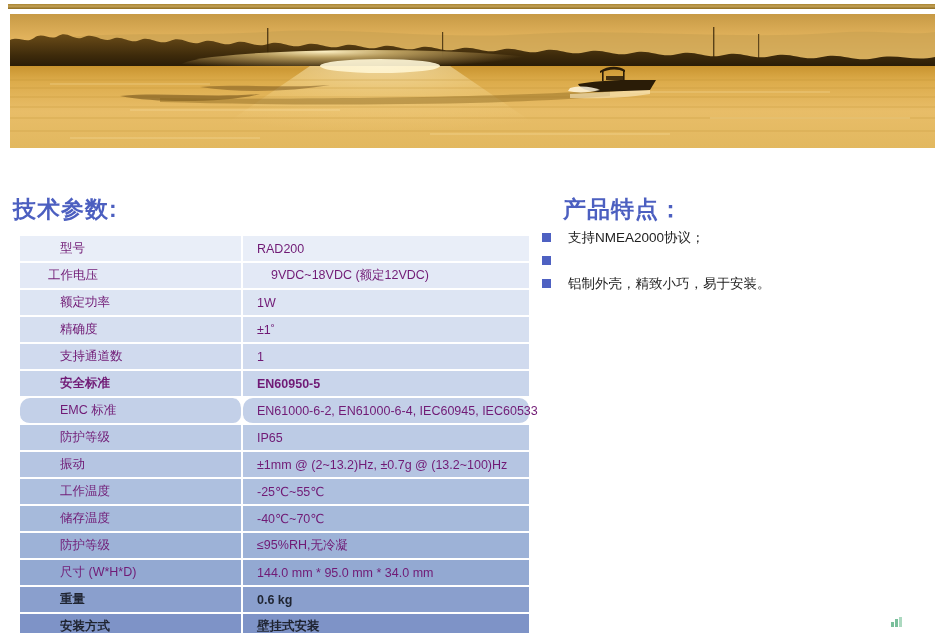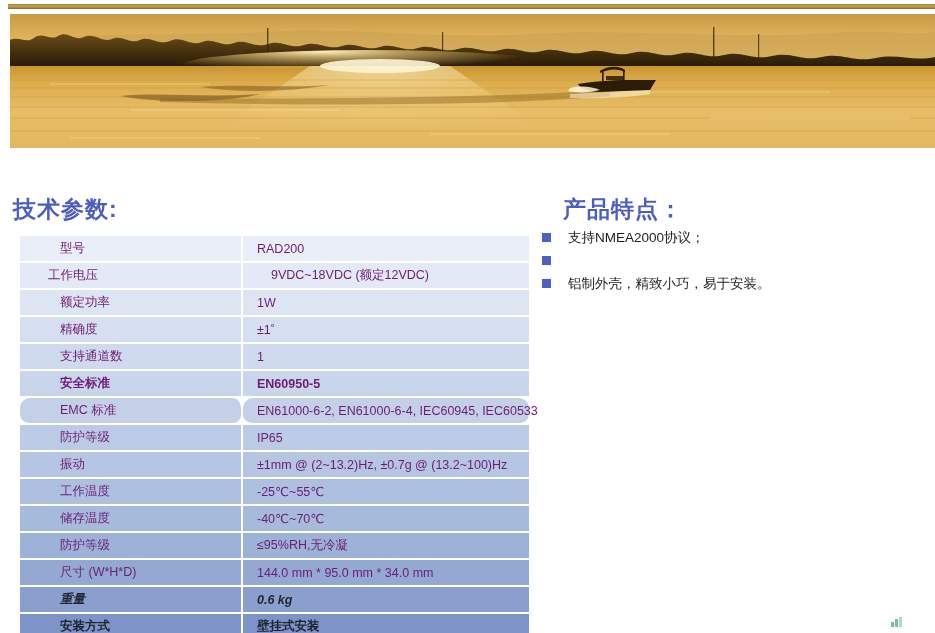--- a/index.html
+++ b/index.html
@@ -87,21 +87,21 @@
   .spec-table tr:nth-child(4)  td { background: #d6dff0; }
   .spec-table tr:nth-child(5)  td { background: #d0daee; }
   .spec-table tr:nth-child(6)  td { background: #c9d5eb; font-weight: bold; }
   .spec-table tr:nth-child(7)  td { background: #c3d0e8; border-radius: 10px; }
   .spec-table tr:nth-child(8)  td { background: #bccbe5; }
   .spec-table tr:nth-child(9)  td { background: #b5c5e2; }
   .spec-table tr:nth-child(10) td { background: #aec0df; }
   .spec-table tr:nth-child(11) td { background: #a6badb; }
   .spec-table tr:nth-child(12) td { background: #9db2d7; }
   .spec-table tr:nth-child(13) td { background: #93a9d2; }
-  .spec-table tr:nth-child(14) td { background: #8a9fcd; font-style: italic; }
+  .spec-table tr:nth-child(14) td { background: #8a9fcd; }
   .spec-table tr:nth-child(15) td { background: #7e93c7; }
   .spec-table tr:nth-child(14) td,
   .spec-table tr:nth-child(15) td { color: #1f2431; font-weight: bold; }
 
   
   .features {
     position: absolute;
     left: 542px;
     top: 228px;
     width: 372px;

